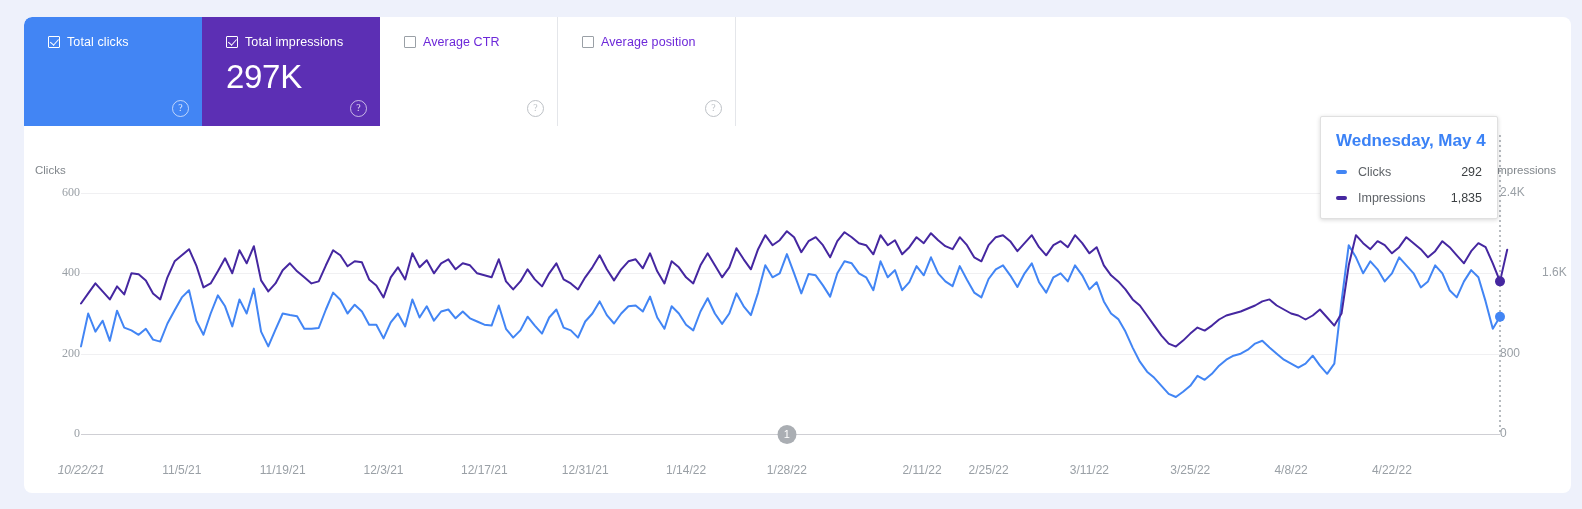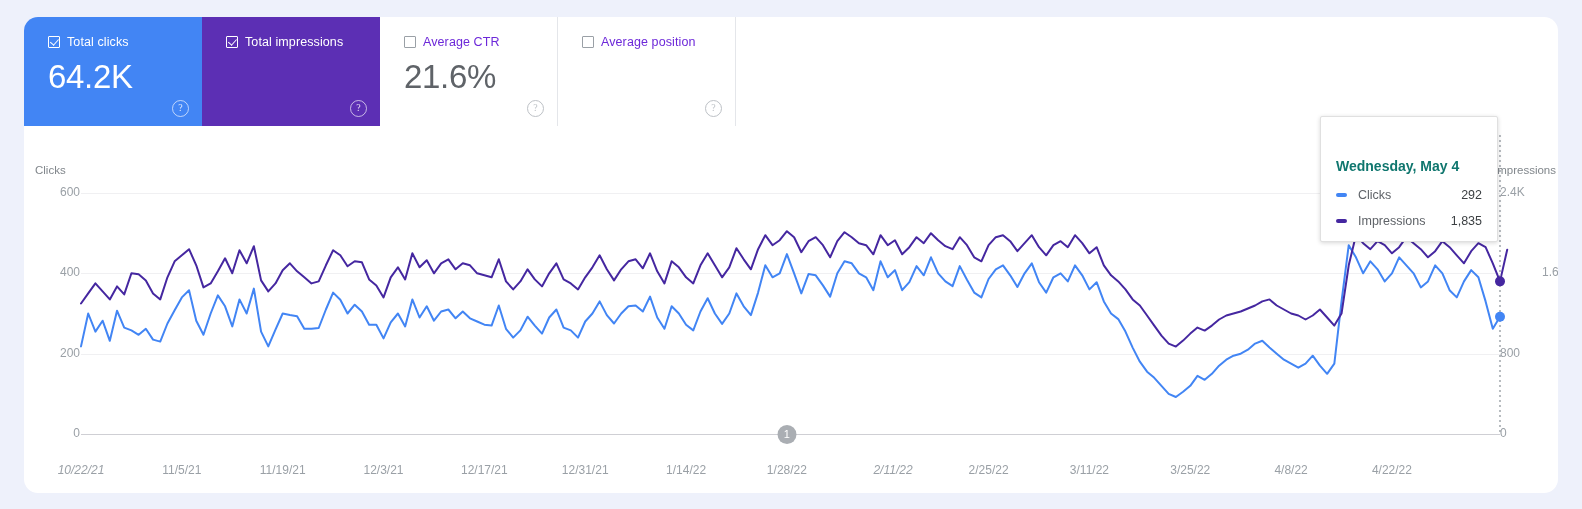--- a/index.html
+++ b/index.html
@@ -20,22 +20,23 @@
     height: 509px;
   }
   
   .panel {
     position: absolute;
     left: 24px;
     top: 17px;
     width: 1534px;
     height: 476px;
     background: #ffffff;
-    border-radius: 14px;
+    border-radius: 8px;
     overflow: hidden;
+    padding-left: 13px;
   }
 
   
   .metrics {
     position: absolute;
     left: 0px;
     top: 0px;
     display: flex;
     height: 109px;
   }
@@ -149,21 +150,21 @@
   }
   .axis-title.left  { left: 11px; top: 38px; }
   .axis-title.right { right: 2px;  top: 38px; }
 
   .ytick {
     position: absolute;
     font-size: 12px;
     color: #9aa0a6;
     white-space: nowrap;
   }
-  .ytick.l { right: 1478px; text-align: right; }
+  .ytick.l { right: 1478px; text-align: right; font-family: Liberation Serif, serif; }
   .ytick.r { left: 1476px; }
 
   .gridline {
     position: absolute;
     left: 57px;
     width: 1419px;
     height: 1px;
     background: #f0f0f2;
   }
   .gridline.base { background: #cfcfd4; }
@@ -207,26 +208,25 @@
     width: 178px;
     box-sizing: border-box;
     background: #ffffff;
     border: 1px solid #e0e0e0;
     border-radius: 2px;
     box-shadow: 0 1px 4px rgba(0,0,0,.16);
     padding: 14px 15px 13px 15px;
     z-index: 30;
   }
   .tt-title {
-    font-size: 14px;
-    color: #0f766e;
+    font-size: 17px;
+    color: #3b82f6;
     font-weight: bold;
     margin-bottom: 14px;
     white-space: nowrap;
-    margin-top: 27px;
   }
   .tt-row {
     display: flex;
     align-items: center;
     font-size: 12.5px;
     color: #5f6368;
     margin-bottom: 12px;
     white-space: nowrap;
   }
   .tt-row:last-child { margin-bottom: 0; }
@@ -246,38 +246,37 @@
 <div id="root">
   <div class="panel">
 
     <div class="metrics">
 
       <div class="metric first sel-clicks">
         <div class="metric-head">
           <span class="cbox checked"></span>
           <span class="metric-label">Total clicks</span>
         </div>
-        <div class="metric-value">64.2K</div>
         <div class="qmark">?</div>
       </div>
 
       <div class="metric sel-impr">
         <div class="metric-head">
           <span class="cbox checked"></span>
           <span class="metric-label">Total impressions</span>
         </div>
+        <div class="metric-value">297K</div>
         <div class="qmark">?</div>
       </div>
 
       <div class="metric">
         <div class="metric-head">
           <span class="cbox"></span>
           <span class="metric-label">Average CTR</span>
         </div>
-        <div class="metric-value">21.6%</div>
         <div class="qmark">?</div>
       </div>
 
       <div class="metric">
         <div class="metric-head">
           <span class="cbox"></span>
           <span class="metric-label">Average position</span>
         </div>
         <div class="qmark">?</div>
       </div>
@@ -309,21 +308,21 @@
         </div>
       <div id="xticks">
           <div class="xtick" style="left: 57px; font-style: italic;">10/22/21</div>
           <div class="xtick" style="left: 157.843px;">11/5/21</div>
           <div class="xtick" style="left: 258.685px;">11/19/21</div>
           <div class="xtick" style="left: 359.528px; text-align: center;">12/3/21</div>
           <div class="xtick" style="left: 460.371px;">12/17/21</div>
           <div class="xtick" style="left: 561.213px;">12/31/21</div>
           <div class="xtick" style="left: 662.056px;">1/14/22</div>
           <div class="xtick" style="left: 762.898px;">1/28/22</div>
-          <div class="xtick" style="left: 869px; font-style: italic;">2/11/22</div>
+          <div class="xtick" style="left: 898px;">2/11/22</div>
           <div class="xtick" style="left: 964.584px;">2/25/22</div>
           <div class="xtick" style="left: 1065.43px;">3/11/22</div>
           <div class="xtick" style="left: 1166.27px;">3/25/22</div>
           <div class="xtick" style="left: 1267.11px;">4/8/22</div>
           <div class="xtick" style="left: 1367.95px;">4/22/22</div>
         </div>
 
       <svg class="plot" viewBox="0 0 1534 367" preserveAspectRatio="none">
         <g id="series-group">
             <polyline points="57,220.4 64.20304568527919,187.5 71.40609137055837,205.6 78.60913705583756,194.7 85.81218274111674,214.8 93.01522842639594,184.7 100.21827411167513,201.6 107.42131979695432,204.4 114.6243654822335,208.8 121.8274111675127,202.8 129.03045685279187,213.6 136.23350253807106,215.6 143.43654822335026,197.5 150.63959390862945,184.3 157.84263959390864,171.4 165.0456852791878,164.2 172.248730964467,194.7 179.4517766497462,208.8 186.6548223350254,187.5 193.85786802030458,169.4 201.06091370558374,180.3 208.26395939086294,200.4 215.46700507614213,173.4 222.67005076142132,187.5 229.87309644670052,162.6 237.07614213197968,205.6 244.2791878172589,220.4 251.48223350253807,203.6 258.6852791878173,187.5 265.88832487309645,189.1 273.0913705583756,190.3 280.29441624365484,202.8 287.497461928934,202.8 294.70050761421317,202.0 301.9035532994924,183.5 309.1065989847716,166.6 316.3096446700508,173.8 323.51269035532994,187.5 330.71573604060916,178.7 337.9187817258883,185.5 345.1218274111675,198.7 352.3248730964467,198.7 359.5279187817259,212.4 366.73096446700504,196.3 373.93401015228426,187.5 381.1370558375634,200.4 388.34010152284264,173.4 395.5431472081218,191.5 402.74619289340103,180.3 409.9492385786802,194.7 417.15228426395936,185.5 424.3553299492386,183.5 431.5583756345178,192.3 438.7614213197969,185.5 445.96446700507613,192.3 453.16751269035535,195.5 460.3705583756346,198.7 467.5736040609137,199.6 474.7766497461929,179.5 481.97969543147207,202.8 489.1827411167513,211.6 496.38578680203045,204.4 503.5888324873096,190.7 510.79187817258884,199.6 517.994923857868,207.6 525.1979695431471,191.5 532.4010152284263,183.5 539.6040609137056,201.6 546.8071065989848,204.4 554.010152284264,211.6 561.2131979695432,195.5 568.4162436548224,187.5 575.6192893401015,175.4 582.8223350253808,189.1 590.0253807106599,197.5 597.2284263959391,187.5 604.4314720812183,180.3 611.6345177664974,179.5 618.8375634517766,185.5 626.0406091370559,170.6 633.243654822335,191.5 640.4467005076142,202.8 647.6497461928934,180.3 654.8527918781725,187.5 662.0558375634517,198.7 669.258883248731,204.4 676.4619289340101,185.5 683.6649746192893,172.2 690.8680203045685,187.5 698.0710659898477,197.9 705.2741116751268,187.5 712.4771573604061,167.4 719.6802030456853,180.3 726.8832487309645,189.1 734.0862944162436,166.6 741.2893401015228,139.3 748.4923857868021,151.3 755.6954314720812,147.3 762.8984771573604,128.1 770.1015228426395,147.3 777.3045685279187,167.4 784.5076142131979,148.1 791.7106598984772,149.3 798.9137055837564,159.4 806.1167512690356,170.6 813.3197969543148,147.3 820.5228426395938,135.3 827.725888324873,137.3 834.9289340101523,147.3 842.1319796954315,151.3 849.3350253807107,164.2 856.5380710659899,135.3 863.7411167512691,151.3 870.9441624365483,144.1 878.1472081218274,164.2 885.3502538071066,156.2 892.5532994923858,140.1 899.756345177665,149.3 906.9593908629441,131.3 914.1624365482234,147.3 921.3654822335026,155.4 928.5685279187817,160.2 935.7715736040609,140.1 942.9746192893401,153.8 950.1776649746192,166.6 957.3807106598985,171.4 964.5837563451777,153.0 971.7868020304569,143.3 978.989847715736,139.3 986.1928934010152,149.3 993.3959390862943,161.0 1000.5989847715736,147.3 1007.8020304568528,137.3 1015.005076142132,156.2 1022.2081218274112,166.6 1029.4111675126903,151.3 1036.6142131979695,147.3 1043.8172588832485,155.4 1051.020304568528,139.3 1058.223350253807,149.3 1065.4263959390864,163.4 1072.6294416243654,156.2 1079.8324873096449,175.4 1087.0355329949239,187.5 1094.238578680203,193.1 1101.4416243654823,205.6 1108.6446700507615,221.6 1115.8477157360405,235.7 1123.0507614213197,245.7 1130.253807106599,251.8 1137.4568527918782,259.8 1144.6598984771574,267.8 1151.8629441624366,271.0 1159.0659898477156,265.8 1166.2690355329948,259.8 1173.472081218274,249.8 1180.6751269035533,253.8 1187.8781725888325,247.8 1195.0812182741117,239.7 1202.2842639593907,233.7 1209.48730964467,229.7 1216.6903553299492,227.7 1223.8934010152284,223.7 1231.0964467005076,217.6 1238.2994923857868,214.8 1245.5025380710658,221.6 1252.705583756345,227.7 1259.9086294416243,233.7 1267.1116751269035,237.7 1274.3147208121827,241.7 1281.517766497462,237.7 1288.7208121827412,229.7 1295.9238578680201,239.7 1303.1269035532994,247.8 1310.3299492385786,237.7 1317.5329949238578,175.4 1324.736040609137,119.2 1331.9390862944163,131.3 1339.1421319796955,147.3 1346.3451776649745,135.3 1353.5482233502537,143.3 1360.751269035533,155.4 1367.9543147208121,147.3 1375.1573604060914,131.3 1382.3604060913706,139.3 1389.5634517766498,147.3 1396.766497461929,161.4 1403.969543147208,155.4 1411.1725888324872,139.3 1418.3756345177665,147.3 1425.5786802030457,164.2 1432.781725888325,171.4 1439.9847715736041,155.4 1447.1878172588833,144.1 1454.3908629441623,151.3 1461.5939086294416,175.4 1468.7969543147208,202.8 1476,190.7" fill="none" stroke="#4285f4" stroke-width="2" stroke-linejoin="round" stroke-linecap="round"></polyline>

